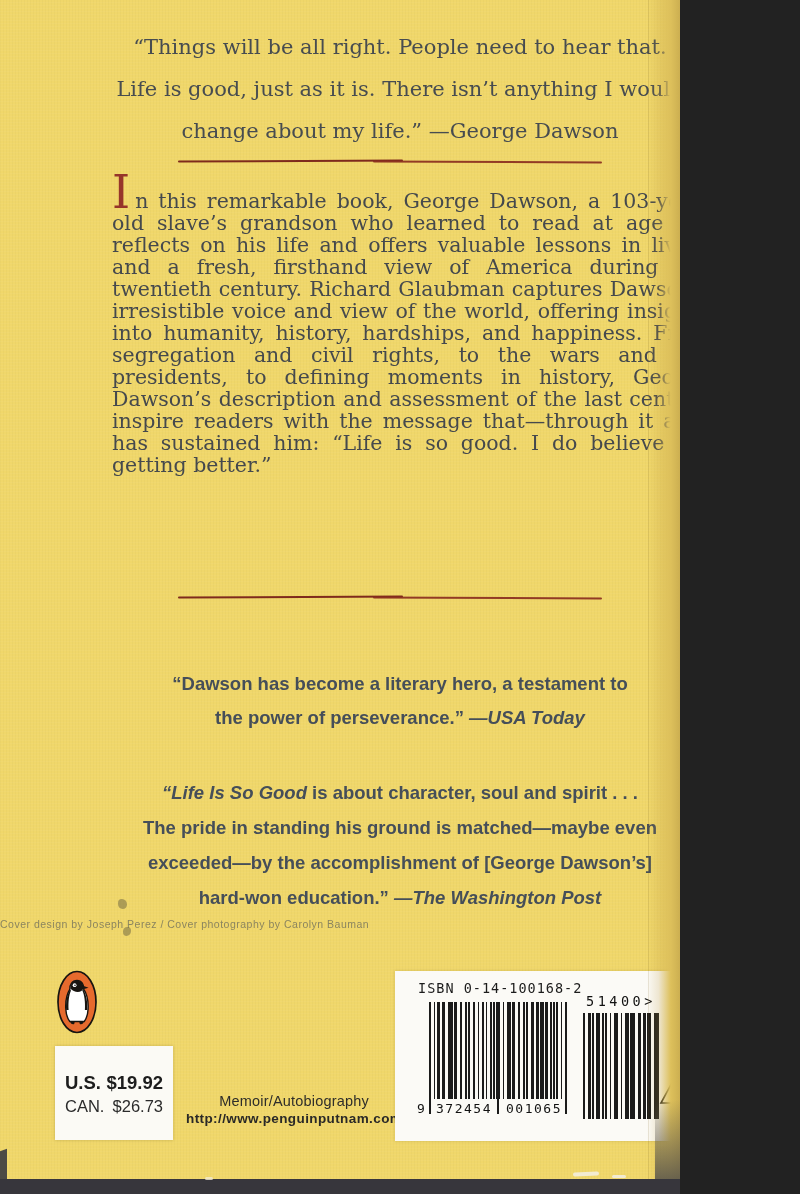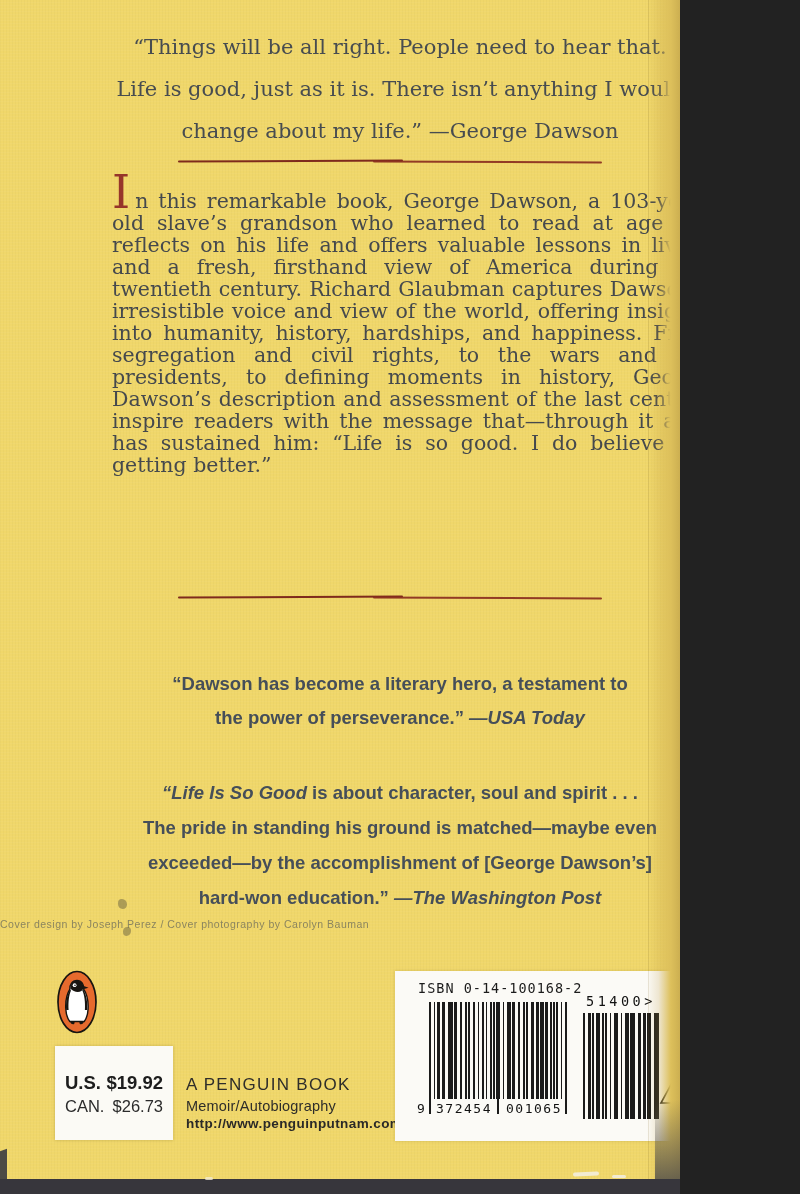--- a/index.html
+++ b/index.html
@@ -76,21 +76,21 @@
   .price-rows { margin:26px auto 0; width:98px;
     font-family:"Liberation Sans", sans-serif; color:#1d1d1d; }
   .price-row { display:flex; justify-content:space-between; }
   .price-row.us  { font-weight:bold; font-size:18.5px; }
   .price-row.can { font-size:16.5px; margin-top:3px; color:#2b2b2b; }
 
   
   .publisher { position:absolute; left:186px; top:1075px;
     font-family:"Liberation Sans", sans-serif; color:#2e2d2a; }
   .imprint  { font-size:17px; letter-spacing:1.3px; }
-  .category { font-size:14.5px; margin-top:3px; letter-spacing:.2px; }
+  .category { font-size:14.5px; margin-top:18px; letter-spacing:.2px;text-align:center; }
   .website  { font-size:13.5px; font-weight:bold; letter-spacing:.4px; margin-top:2px; color:#2a2927; }
 
   
   .barcode-box {
     position:absolute; left:395px; top:971px; width:323px; height:170px;
     background:#fbfaf6; box-shadow:0 0 3px rgba(90,70,20,.2);
   }
   .isbn { position:absolute; left:23px; top:9px;
     font-family:"DejaVu Sans Mono", monospace; font-size:13.5px;
     letter-spacing:1px; color:#1c1c1c; }
@@ -196,21 +196,20 @@
         <span>$19.92</span>
       </div>
       <div class="price-row can">
         <span>CAN.</span>
         <span>$26.73</span>
       </div>
     </div>
   </div>
 
   <div class="publisher">
-    <div class="imprint">A PENGUIN BOOK</div>
     <div class="category">Memoir/Autobiography</div>
     <div class="website">http://www.penguinputnam.com</div>
   </div>
 
   <div class="barcode-box">
     <div class="isbn">ISBN 0-14-100168-2</div>
 
     <div class="main-bc">
       <div class="bars main-bars">
           <i style="width:1.6px"></i>

